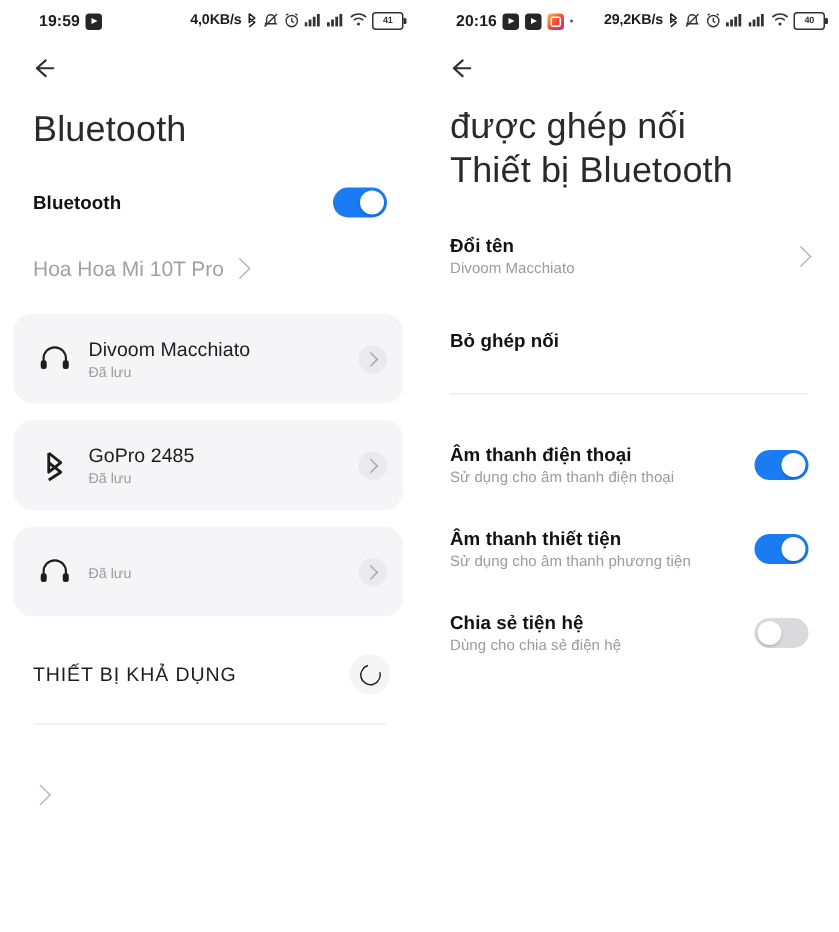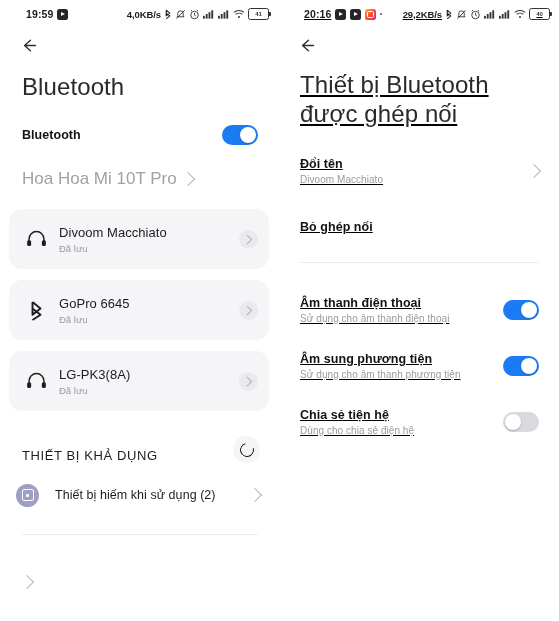--- a/index.html
+++ b/index.html
@@ -19,21 +19,21 @@
     width: 559px;
     height: 621px;
   }
   .screen {
     position: relative;
     height: 621px;
     background: #ffffff;
     overflow: hidden;
   }
   .screen-left { width: 278px; }
-  .screen-right { width: 281px; text-decoration: underline; }
+  .screen-right { width: 281px; }
 
   
   .statusbar {
     height: 28px;
     display: flex;
     align-items: center;
     padding: 0 9px 0 0;
     font-size: 10.5px;
     color: #1b1b1b;
     font-weight: bold;
@@ -41,21 +41,21 @@
   .sb-left {
     display: flex;
     align-items: center;
     gap: 4px;
     padding-left: 26px;
   }
   .sb-time { font-size: 10.5px; letter-spacing: .1px; }
   .sb-spacer { flex: 1 1 auto; }
   .sb-right {
     display: flex;
-    align-items: center;
+    align-items: flex-start;
     gap: 3px;
   }
   .sb-rate { font-size: 9.5px; font-weight: bold; letter-spacing: -.1px; }
   .sb-ic { display: inline-flex; align-items: center; }
   .app-ic {
     width: 11px; height: 11px; border-radius: 2.5px;
     display: inline-flex; align-items: center; justify-content: center;
   }
   .app-ic.video { background: #262626; }
   .app-ic.video::after {
@@ -135,21 +135,21 @@
     color: #121212;
     letter-spacing: .05px;
   }
   .row-sub {
     font-size: 10px;
     color: #9b9b9f;
     margin-top: 3px;
     letter-spacing: .05px;
   }
   .row-value {
-    font-size: 17px;
+    font-size: 14px;
     color: #a2a2a6;
     margin-right: 6px;
     white-space: nowrap;
   }
 
   
   .chev {
     width: 9px; height: 9px;
     border-right: 1.4px solid #b6b6ba;
     border-top: 1.4px solid #b6b6ba;
@@ -219,21 +219,21 @@
   .round-chev .chev {
     width: 5.5px; height: 5.5px;
     border-width: 1.3px;
     border-color: #a9a9ae;
     margin-left: -2px;
   }
 
   
   .section-head {
     display: flex;
-    align-items: flex-end;
+    align-items: center;
     padding: 14px 18px 6px 22px;
   }
   .section-head .label {
     flex: 1 1 auto;
     font-size: 13px;
     color: #1d1d1f;
     letter-spacing: .6px;
   }
   .spinner-wrap {
     width: 27px; height: 27px;
@@ -407,61 +407,53 @@
         </div>
       </div>
 
       <div class="device-card">
         <div class="dev-icon">
           <svg width="17" height="22" viewBox="0 0 14 22">
               <path d="M3 3 L11 9.4 L3 15.8 L3 3 M3 9.4 L11 15.8 L3 21" fill="none" stroke="#1d1d1f" stroke-width="1.9" stroke-linejoin="round"></path>
             </svg>
         </div>
         <div class="dev-texts">
-          <div class="dev-name">GoPro 6645</div>
+          <div class="dev-name">GoPro 2485</div>
           <div class="dev-sub">Đã lưu</div>
         </div>
         <div class="round-chev">
           <span class="chev"></span>
         </div>
       </div>
 
       <div class="device-card">
         <div class="dev-icon">
           <svg width="21" height="20" viewBox="0 0 22 20">
               <path d="M3.2 13.5V10a7.8 7.8 0 0 1 15.6 0v3.5" fill="none" stroke="#1d1d1f" stroke-width="1.5"></path>
               <rect x="1.2" y="11.2" width="4.2" height="6.2" rx="1.7" fill="#1d1d1f"></rect>
               <rect x="16.6" y="11.2" width="4.2" height="6.2" rx="1.7" fill="#1d1d1f"></rect>
             </svg>
         </div>
         <div class="dev-texts">
-          <div class="dev-name">LG-PK3(8A)</div>
           <div class="dev-sub">Đã lưu</div>
         </div>
         <div class="round-chev">
           <span class="chev"></span>
         </div>
       </div>
 
     </div>
 
     <div class="section-head">
       <span class="label">THIẾT BỊ KHẢ DỤNG</span>
       <span class="spinner-wrap">
         <span class="spinner"></span>
       </span>
     </div>
 
-    <div class="unused-row">
-      <span class="unused-icon">
-        <span class="inner"></span>
-      </span>
-      <span class="unused-label">Thiết bị hiếm khi sử dụng (2)</span>
-      <span class="chev"></span>
-    </div>
 
     <div class="divider"></div>
 
 
     <div class="gap-12"></div>
 
     <div class="row">
       <span class="chev"></span>
     </div>
 
@@ -527,22 +519,22 @@
 
     <div class="backbar">
       <span class="back-arrow">
         <svg width="19" height="19" viewBox="0 0 20 20">
             <path d="M11 4.5 4.8 10l6.2 5.5M4.8 10h11.5" fill="none" stroke="#2f2f33" stroke-width="1.5" stroke-linecap="round" stroke-linejoin="round"></path>
           </svg>
       </span>
     </div>
 
     <div class="page-title two-line">
+      <div>được ghép nối</div>
       <div>Thiết bị Bluetooth</div>
-      <div>được ghép nối</div>
     </div>
 
     <div class="gap-20"></div>
 
     <div class="row">
       <div class="row-texts">
         <div class="row-title">Đổi tên</div>
         <div class="row-sub">Divoom Macchiato</div>
       </div>
       <span class="chev"></span>
@@ -568,21 +560,21 @@
       </div>
       <div class="toggle on">
         <span class="knob"></span>
       </div>
     </div>
 
     <div class="gap-12"></div>
 
     <div class="row">
       <div class="row-texts">
-        <div class="row-title">Âm sung phương tiện</div>
+        <div class="row-title">Âm thanh thiết tiện</div>
         <div class="row-sub">Sử dụng cho âm thanh phương tiện</div>
       </div>
       <div class="toggle on">
         <span class="knob"></span>
       </div>
     </div>
 
     <div class="gap-12"></div>
 
     <div class="row">

